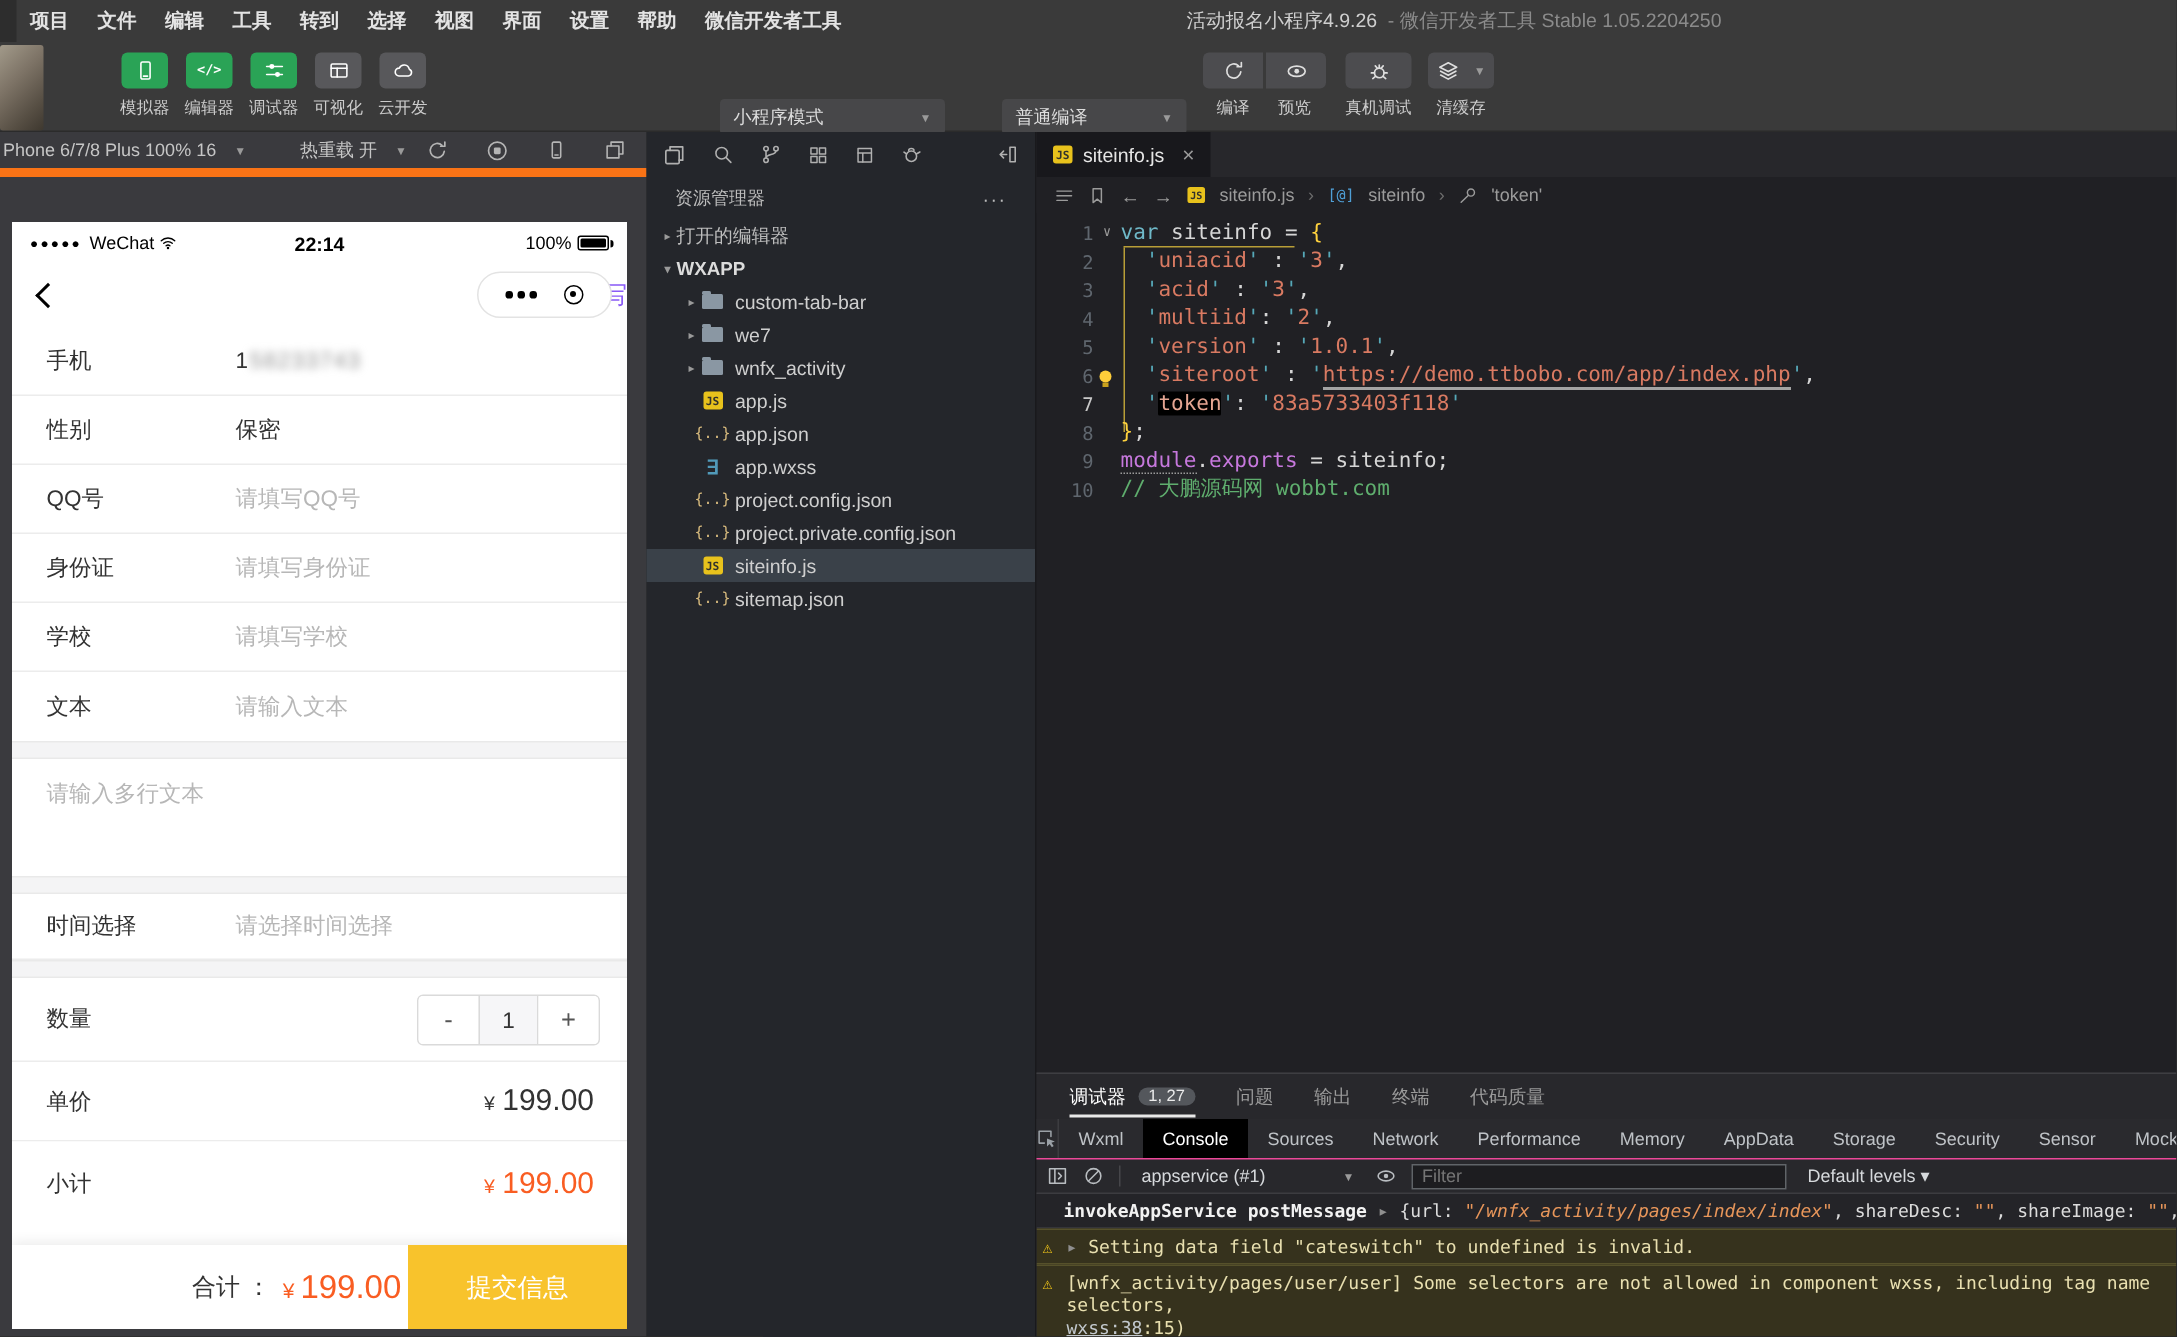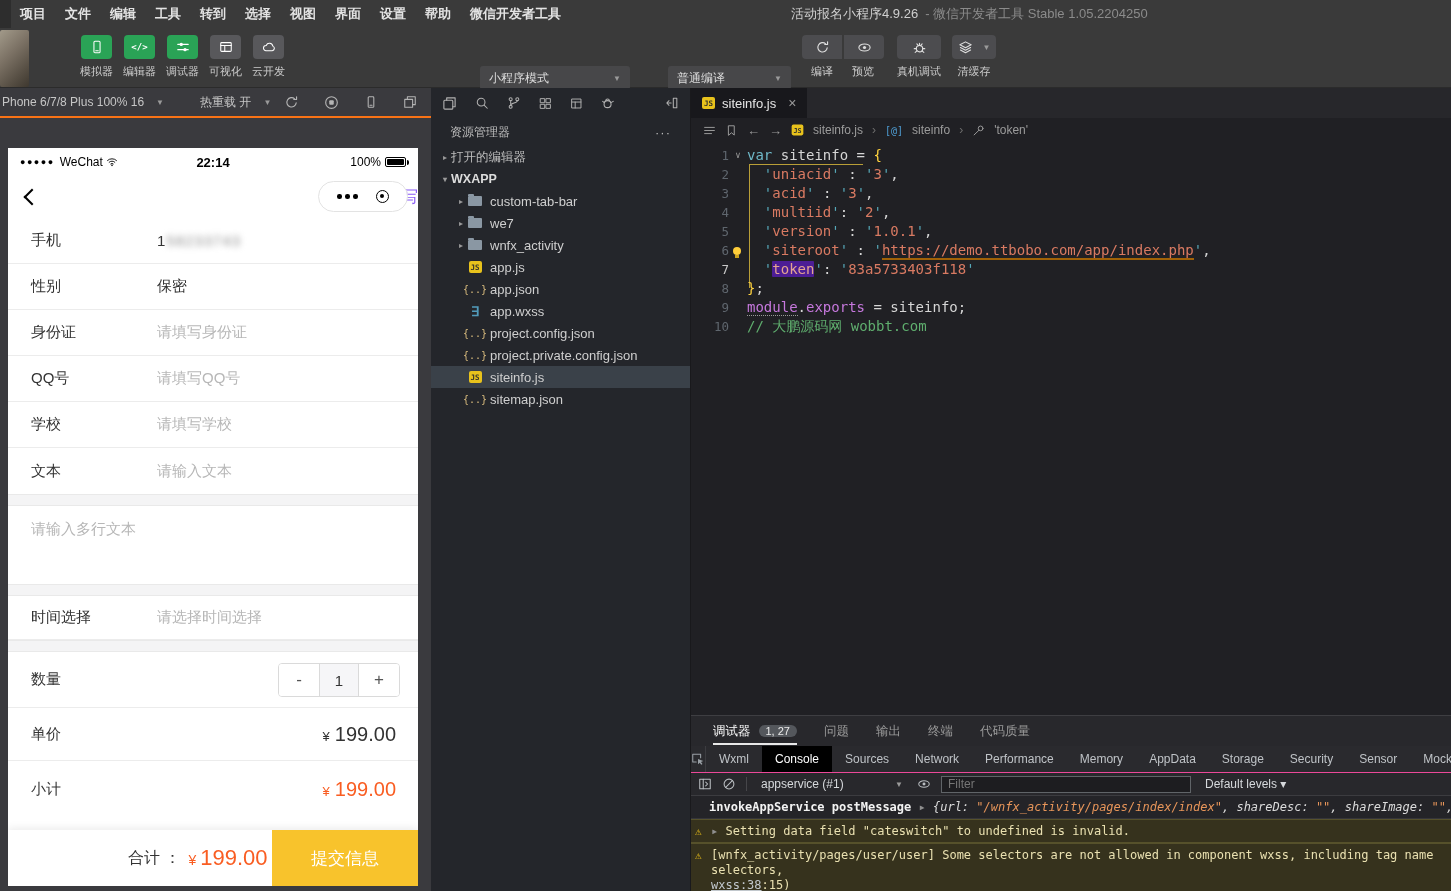--- a/index.html
+++ b/index.html
@@ -37,21 +37,21 @@
   .action:nth-child(1) .acell{border-radius:4px 0 0 4px}
   .action:nth-child(2) .acell{border-radius:0 4px 4px 0;margin-left:2px}
   .action:nth-child(3){margin-left:13px}
   .action:nth-child(4){margin-left:11px}
   .action:nth-child(3) .acell,.action:nth-child(4) .acell{border-radius:4px;width:44px}
   .action .albl{font-size:11px;color:#cccccc;white-space:nowrap}
 
   
   .sim{position:absolute;left:0;top:88px;width:431px;height:803px;background:#3a3a3e}
   .simhdr{position:absolute;left:0;top:0;width:431px;height:30px;display:flex;align-items:center;
-    font-size:12px;color:#c6c6c6;border-bottom:2px solid #f97316;padding:0 14px 0 2px}
+    font-size:12px;color:#c6c6c6;border-bottom:6px solid #f97316;padding:0 14px 0 2px}
   .simhdr .hdrsel{display:flex;align-items:center;gap:4px;cursor:default;white-space:nowrap}
   .simhdr .hot{margin-left:36px}
   .simicons{margin-left:auto;display:flex;gap:25px;color:#b5b5b5;align-items:center}
 
   .device{position:absolute;left:8px;top:60px;width:410px;height:738px;background:#ffffff;overflow:hidden;color:#333}
   .statusbar{height:28px;display:flex;align-items:center;padding:0 12px;font-size:12px;color:#000;position:relative}
   .sigdots{letter-spacing:1.5px;font-size:9px}
   .carrier{margin-left:5px;font-size:12px}
   .stime{position:absolute;left:0;right:0;text-align:center;font-size:13px;font-weight:bold}
   .sright{margin-left:auto;display:flex;align-items:center;font-size:12px}
@@ -125,22 +125,22 @@
   .bcarrow{font-size:13px;color:#9a9a9a}
   .bcsep{color:#6d6d6d}
   .bcsym{color:#4f9fd6;font-family:"DejaVu Sans Mono",monospace;font-size:10px}
   .code{position:relative;height:573px;font-family:"DejaVu Sans Mono",monospace;font-size:14px;padding-top:4px}
   .codeline{display:flex;height:19px;line-height:19px;position:relative;white-space:pre}
   .gutter{width:38px;text-align:right;color:#5f666e;font-size:12.5px;flex:none}
   .codeline.active .gutter{color:#c8c8c8}
   .fold{width:18px;text-align:center;color:#9a9a9a;font-size:9px;flex:none}
   .tk-k{color:#6fb9c9}.tk-p{color:#d6d6d6}.tk-b1{color:#ffd23e}
   .tk-q{color:#56a8b8}.tk-s{color:#d97a62}
-  .tk-u{color:#d97a62;border-bottom:2px solid #a16207;padding-bottom:0}
-  .tk-selx{color:#e4a592;background:#4c1d95;border-radius:1px}
+  .tk-u{color:#d97a62;border-bottom:2px solid #a3a3a3;padding-bottom:0}
+  .tk-selx{color:#e4a592;background:#000000;border-radius:1px}
   .tk-m{color:#c678dd;border-bottom:1px dotted #9a9a9a}
   .tk-m2{color:#c678dd}.tk-c{color:#5fae6e}
   .bulb{position:absolute;left:42px;top:6px;width:8px;height:8px;border-radius:50%;background:#ffce3a}
   .bulb::after{content:"";position:absolute;left:2px;top:8px;width:4px;height:2.5px;background:#caa21e}
   .vguide{position:absolute;left:58px;top:23px;width:1px;height:123px;background:rgba(222,190,60,.8)}
   .hguide{position:absolute;left:58px;top:22px;width:114px;height:1px;background:rgba(222,190,60,.8)}
 
   
   .debug{position:absolute;left:0;top:627px;width:760px;height:176px;background:#28282c;border-top:1px solid #3e3e42}
   .drow1{height:30px;display:flex;align-items:center;padding-left:22px;gap:27px;font-size:12.5px;color:#9a9a9a}
@@ -157,21 +157,21 @@
   .ctxsel{width:150px;display:flex;align-items:center;justify-content:space-between;color:#d6d9dc;padding:0 4px;cursor:default}
   #filterInput{width:250px;height:17px;background:#1d1d20;border:1px solid #606468;color:#ddd;font-size:12px;padding:0 6px;outline:none;font-family:"Liberation Sans",sans-serif}
   .levels{color:#d6d9dc;margin-left:4px;cursor:default;white-space:nowrap}
   .console{height:95px;background:#242428;font-family:"DejaVu Sans Mono",monospace;font-size:12px;color:#e0e0e0;overflow:hidden}
   .cline{position:relative;padding:4px 8px 3px 18px;border-bottom:1px solid #35353a;white-space:nowrap;overflow:hidden;line-height:15px}
   .cline.warn{background:#36321d;border-top:1px solid #56512b;border-bottom:1px solid #56512b;color:#e9e0b0;padding-left:20px;white-space:normal}
   .cline:last-child{border-bottom:none}
   .cwicon{position:absolute;left:4px;top:4px;color:#f0c418;font-size:11px}
   .cw{font-weight:bold;color:#f2f2f2}
   .ca{color:#8f8f8f}
-  .cobj{font-style:italic;color:#dcdcdc}
+  .cobj{color:#dcdcdc}
   .cstr{font-style:italic;color:#e8965a}
   .clink{color:#c2c8cd;text-decoration:underline;cursor:pointer}
   svg{display:block}
 </style>
 </head>
 <body>
 
 <div id="app">
 
   <div class="titlebar">
@@ -364,26 +364,26 @@
       <div id="formBody">
           <div class="frow hl">
             <span class="flabel">手机</span>
             <span class="fvalue filled"><span>1</span><span class="mask-blur">58233743</span></span>
           </div>
           <div class="frow hl">
             <span class="flabel">性别</span>
             <span class="fvalue filled">保密</span>
           </div>
           <div class="frow hl">
+            <span class="flabel">QQ号</span>
+            <span class="fvalue">请填写QQ号</span>
+          </div>
+          <div class="frow hl">
             <span class="flabel">身份证</span>
             <span class="fvalue">请填写身份证</span>
-          </div>
-          <div class="frow hl">
-            <span class="flabel">QQ号</span>
-            <span class="fvalue">请填写QQ号</span>
           </div>
           <div class="frow hl">
             <span class="flabel">学校</span>
             <span class="fvalue">请填写学校</span>
           </div>
           <div class="frow">
             <span class="flabel">文本</span>
             <span class="fvalue">请输入文本</span>
           </div>
           <div class="fgap"></div>

